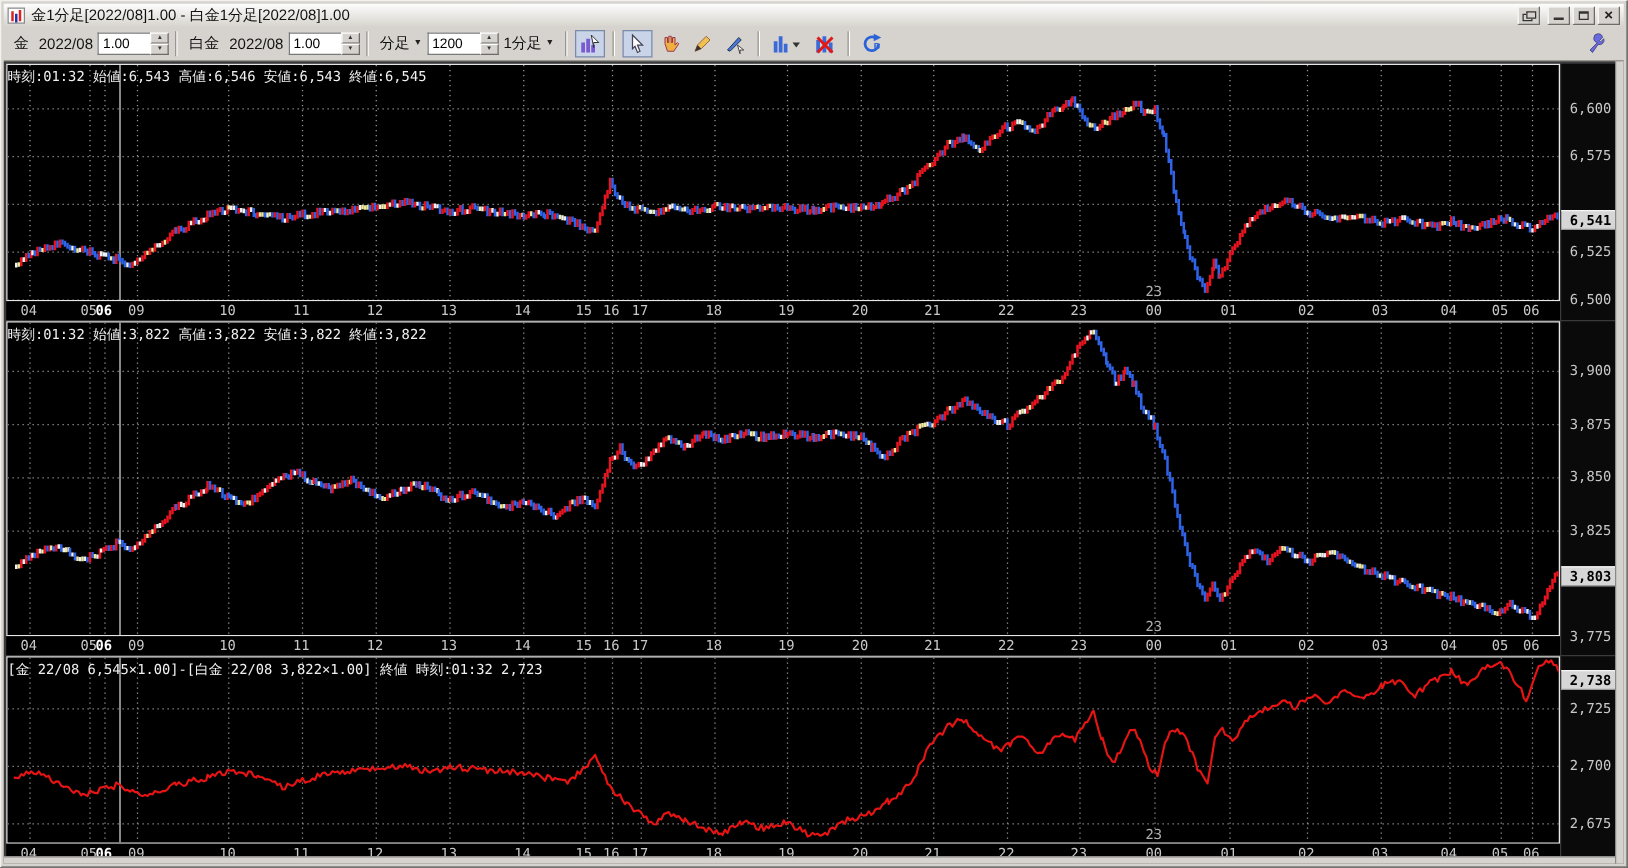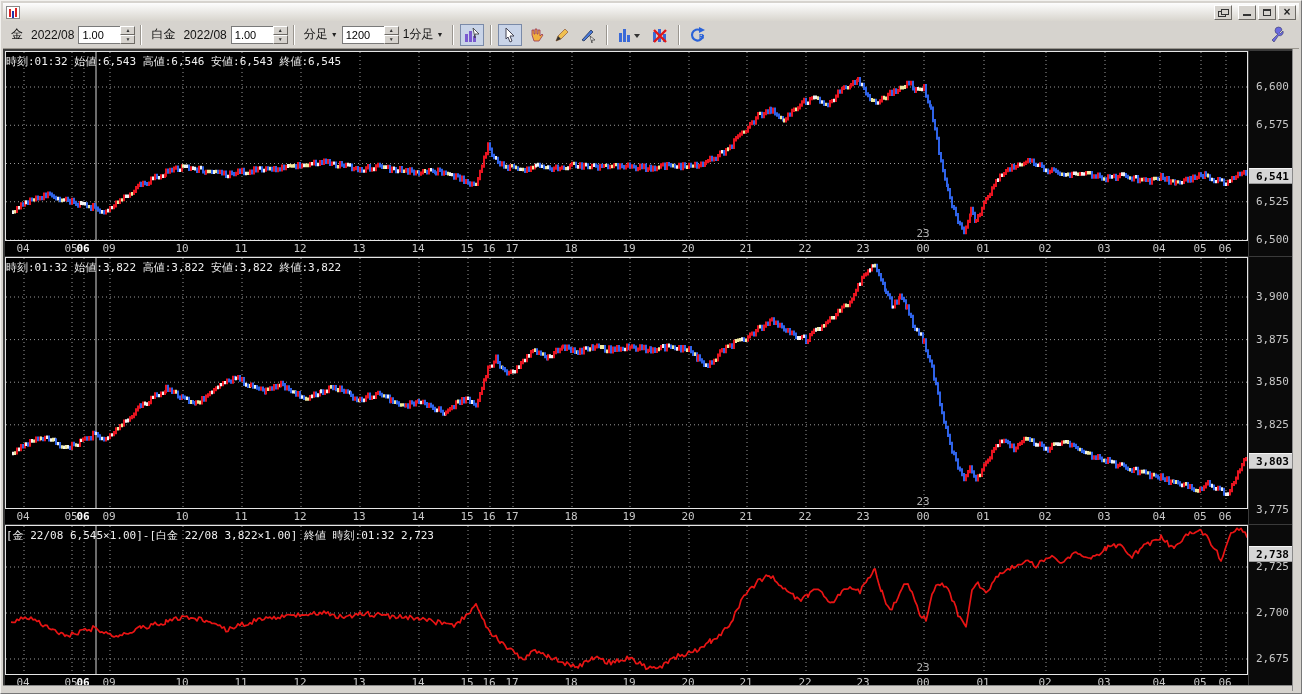--- a/index.html
+++ b/index.html
@@ -67,20 +67,21 @@
 <body>
 
 <div class="window">
 
   <div class="titlebar">
     <span class="app-icon">
       <i style="left:2px;top:2px;height:8px;background:#d22;"></i>
       <i style="left:5px;top:4px;height:7px;background:#23a;"></i>
       <i style="left:8px;top:1px;height:9px;background:#d22;"></i>
     </span>
+    <span class="title-text">金1分足[2022/08]1.00 - 白金1分足[2022/08]1.00</span>
     <span class="tb-btns">
       <span class="tb-btn space">
           <span class="glyph-casc1"></span>
           <span class="glyph-casc2"></span>
         </span>
       <span class="tb-btn">
           <span class="glyph-min"></span>
         </span>
       <span class="tb-btn">
           <span class="glyph-max"></span>
@@ -1667,21 +1668,21 @@
             <span class="xt" style="left: 1040px;">02</span>
             <span class="xt" style="left: 1099px;">03</span>
             <span class="xt" style="left: 1154px;">04</span>
             <span class="xt" style="left: 1195px;">05</span>
             <span class="xt" style="left: 1220px;">06</span>
           </div>
           <div class="ycol" style="top: 476px; height: 165px;">
             <div class="yl" style="top: 35px;">2,725</div>
             <div class="yl" style="top: 81px;">2,700</div>
             <div class="yl" style="top: 127px;">2,675</div>
-            <div class="badge" style="top: 21px;">2,738</div>
+            <div class="badge" style="top: 11px;">2,738</div>
           </div>
         </div>
       </div>
     <div class="rightframe"></div>
     <div class="bottomframe"></div>
   </div>
 
 </div>
 
 </body></html>

